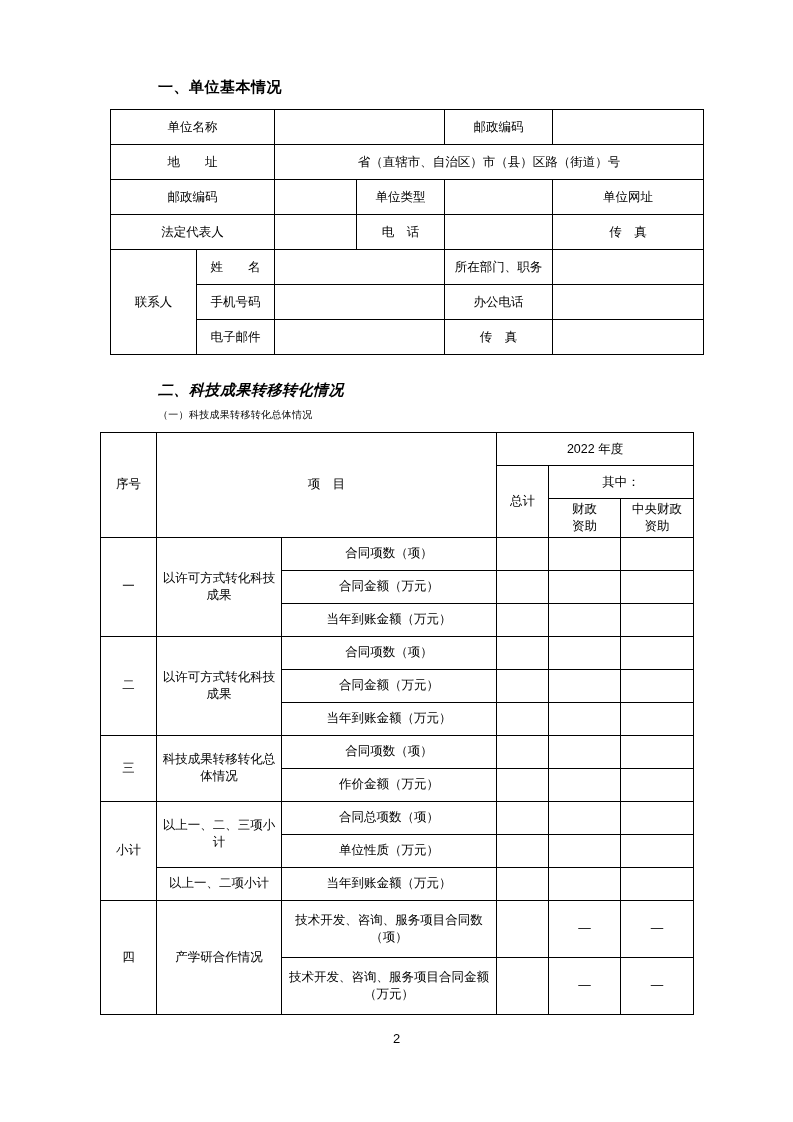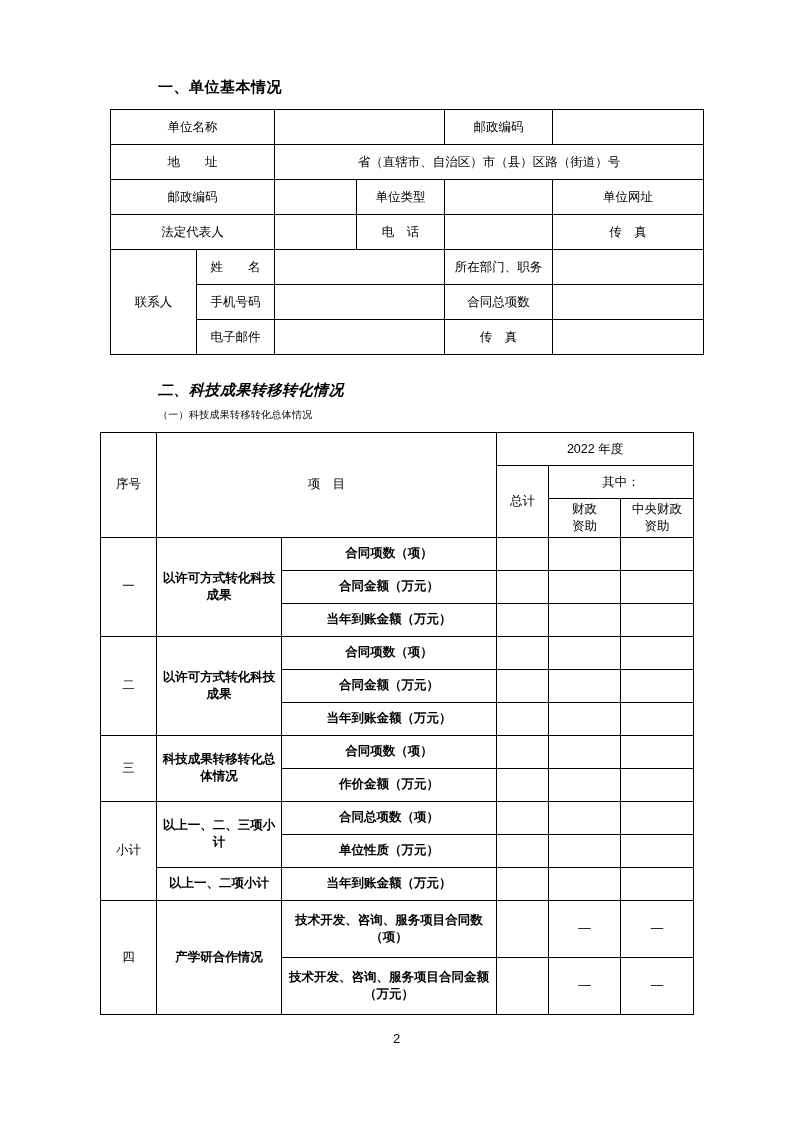--- a/index.html
+++ b/index.html
@@ -48,21 +48,20 @@
     text-align: center;
     vertical-align: middle;
     padding: 2px 4px;
     height: 30px;
     line-height: 1.35;
     word-wrap: break-word;
   }
   td.left {
     text-align: left;
     padding-left: 6px;
-    font-weight: bold;
   }
   td.blank {
     
   }
   
   table.t2 td {
     height: 28px;
   }
   .h-small {
     font-size: 12px;
@@ -123,21 +122,21 @@
       <tr>
         <td rowspan="3">联系人</td>
         <td>姓　　名</td>
         <td colspan="2" class="blank"></td>
         <td>所在部门、职务</td>
         <td class="blank"></td>
       </tr>
       <tr>
         <td>手机号码</td>
         <td colspan="2" class="blank"></td>
-        <td>合同总项数</td>
+        <td>办公电话</td>
         <td class="blank"></td>
       </tr>
       <tr>
         <td>电子邮件</td>
         <td colspan="2" class="blank"></td>
         <td>传　真</td>
         <td class="blank"></td>
       </tr>
     </tbody>
   </table>

